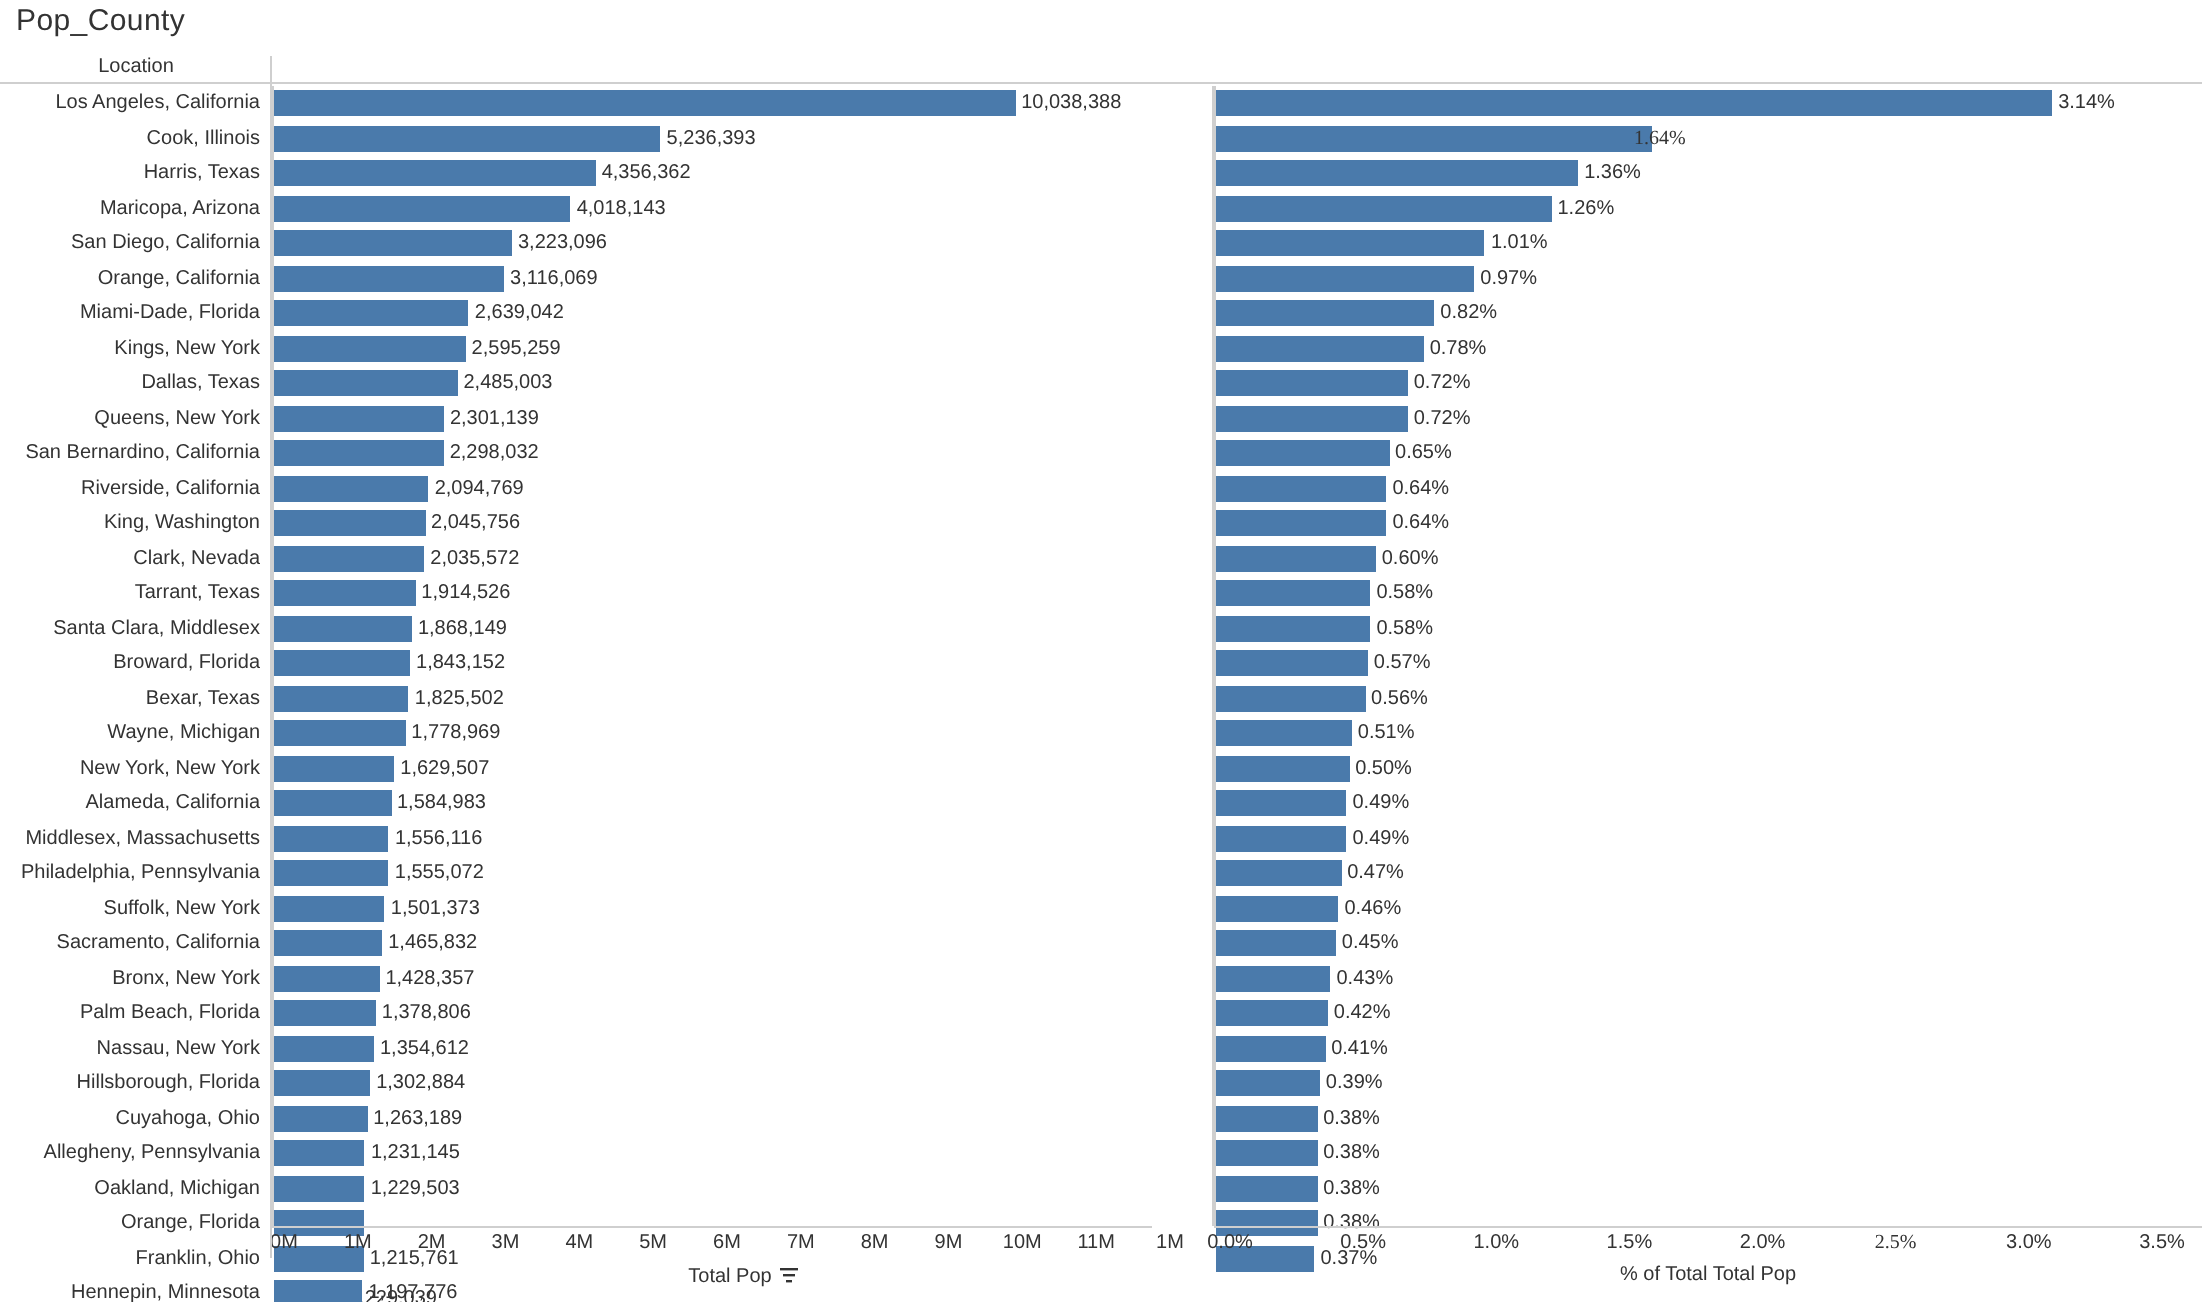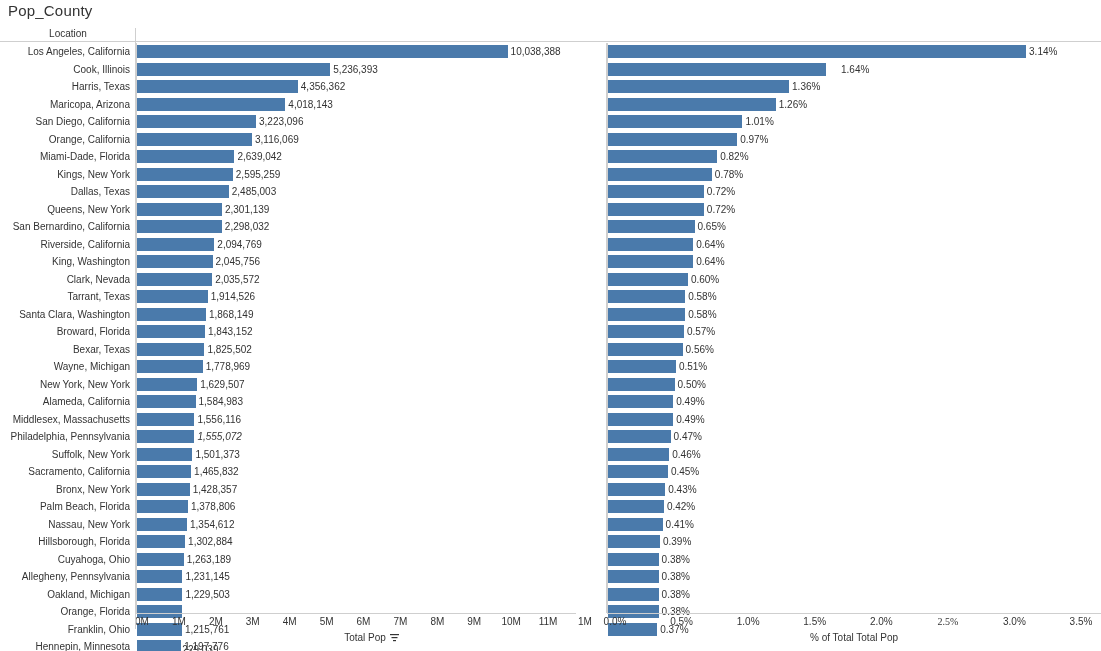--- a/index.html
+++ b/index.html
@@ -221,21 +221,21 @@
         <div class="row">
           <div class="row-label">King, Washington</div>
         </div>
         <div class="row">
           <div class="row-label">Clark, Nevada</div>
         </div>
         <div class="row">
           <div class="row-label">Tarrant, Texas</div>
         </div>
         <div class="row">
-          <div class="row-label">Santa Clara, Washington</div>
+          <div class="row-label">Santa Clara, Middlesex</div>
         </div>
         <div class="row">
           <div class="row-label">Broward, Florida</div>
         </div>
         <div class="row">
           <div class="row-label">Bexar, Texas</div>
         </div>
         <div class="row">
           <div class="row-label">Wayne, Michigan</div>
         </div>
@@ -373,21 +373,21 @@
         <div class="bar-row">
           <div class="bar" style="width: 58.5123px; background: rgb(74, 122, 171);"></div>
           <div class="bar-value" style="left: 61.5123px;">1,584,983</div>
         </div>
         <div class="bar-row">
           <div class="bar" style="width: 57.4466px; background: rgb(74, 122, 171);"></div>
           <div class="bar-value" style="left: 60.4466px;">1,556,116</div>
         </div>
         <div class="bar-row">
           <div class="bar" style="width: 57.4081px; background: rgb(74, 122, 171);"></div>
-          <div class="bar-value" style="left: 60.4081px; font-style: italic;">1,555,072</div>
+          <div class="bar-value" style="left: 60.4081px;">1,555,072</div>
         </div>
         <div class="bar-row">
           <div class="bar" style="width: 55.4257px; background: rgb(74, 122, 171);"></div>
           <div class="bar-value" style="left: 58.4257px;">1,501,373</div>
         </div>
         <div class="bar-row">
           <div class="bar" style="width: 54.1136px; background: rgb(74, 122, 171);"></div>
           <div class="bar-value" style="left: 57.1136px;">1,465,832</div>
         </div>
         <div class="bar-row">
@@ -431,21 +431,21 @@
           <div class="bar-value" style="left: 47.2179px;">1,197,776</div>
         </div>
       </div>
     <div class="pane pane2" id="pane-right">
         <div class="bar-row">
           <div class="bar" style="width: 418.069px; background: rgb(74, 122, 171);"></div>
           <div class="bar-value" style="left: 421.069px;">3.14%</div>
         </div>
         <div class="bar-row">
           <div class="bar" style="width: 218.354px; background: rgb(74, 122, 171);"></div>
-          <div class="bar-value" style="left: 233px;">1.64%</div>
+          <div class="bar-value" style="left: 209px; font-family: Liberation Serif, serif;">1.64%</div>
         </div>
         <div class="bar-row">
           <div class="bar" style="width: 181.074px; background: rgb(74, 122, 171);"></div>
           <div class="bar-value" style="left: 184.074px;">1.36%</div>
         </div>
         <div class="bar-row">
           <div class="bar" style="width: 167.76px; background: rgb(74, 122, 171);"></div>
           <div class="bar-value" style="left: 170.76px;">1.26%</div>
         </div>
         <div class="bar-row">

